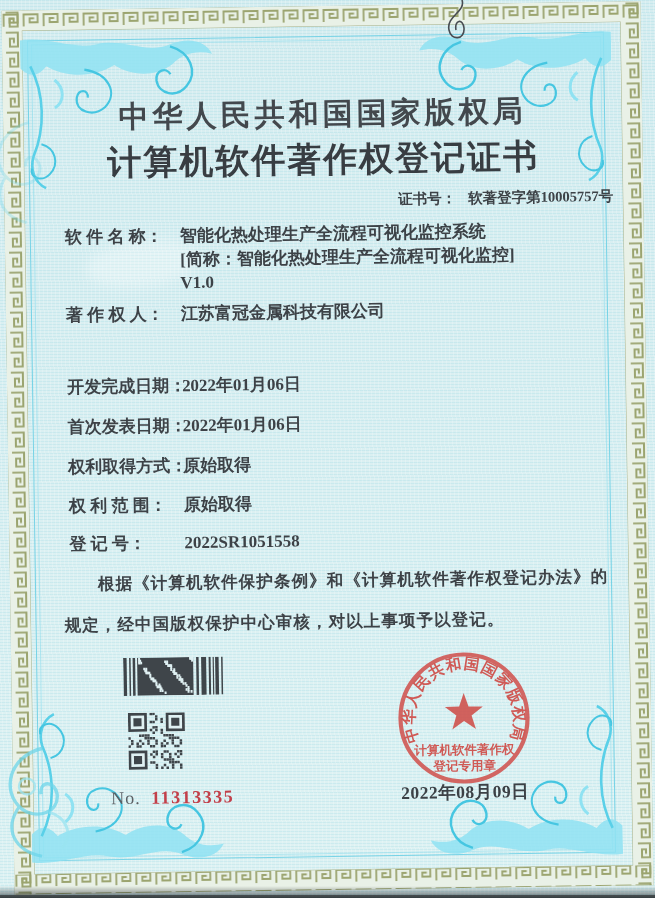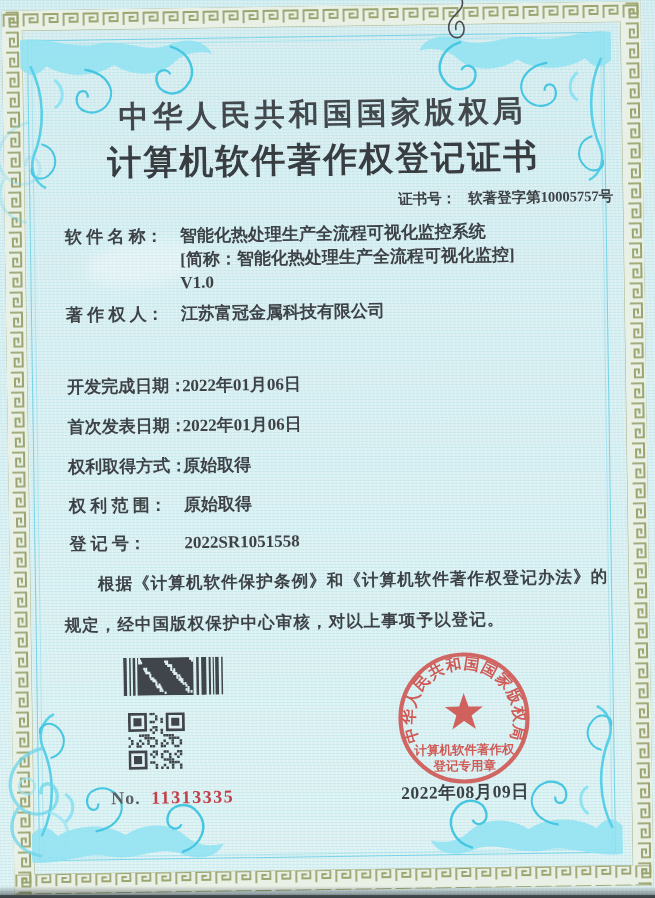--- a/index.html
+++ b/index.html
@@ -39,21 +39,21 @@
   .row .fvalue{display:inline-block;vertical-align:top;}
   .r-name{top:222px;} .r-owner{top:300px;} .r-dev{top:372px;} .r-pub{top:412px;}
   .r-acq{top:452px;} .r-scope{top:491px;} .r-reg{top:529px;}
 
   .stmt{position:absolute;font-size:16.5px;font-weight:700;letter-spacing:1.1px;color:#3d4247;white-space:nowrap;}
   .stmt1{left:96px;top:570px;} .stmt2{left:62px;top:611px;}
 
   .barcode{position:absolute;left:120px;top:655px;}
   .qr{position:absolute;left:124px;top:710px;}
   .no-line{position:absolute;left:106px;top:785px;font-size:18px;white-space:nowrap;}
-  .no-line .no-label{color:#5a5f64;letter-spacing:1px;font-weight:bold;}
+  .no-line .no-label{color:#5a5f64;letter-spacing:1px;}
   .no-line .no-value{color:#c2404a;letter-spacing:1.5px;font-weight:700;margin-left:6px;}
 
   .issue-date{position:absolute;left:396px;top:782px;font-size:17.5px;font-weight:700;color:#3c4146;z-index:3;letter-spacing:.5px;}
   .seal{position:absolute;left:392px;top:652px;z-index:4;opacity:.9;}
   .seal text{font-family:"Liberation Serif","DejaVu Serif",serif;}
 
   .watermark-ghost{position:absolute;left:88px;top:238px;width:115px;height:46px;border-radius:50%;
     background:rgba(255,255,255,.55);filter:blur(6px);transform:rotate(-6deg);opacity:.55;}
   .scan-shadow{position:absolute;left:0;right:0;bottom:0;height:12px;z-index:9;
     background:linear-gradient(to top, rgba(28,32,36,.62), rgba(28,32,36,0));}

